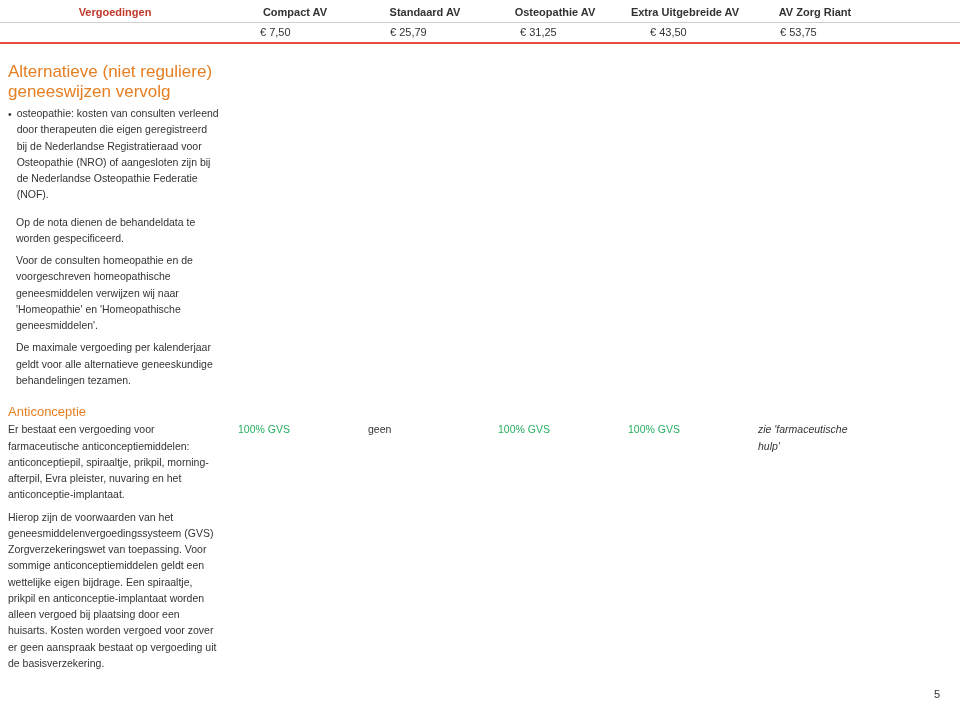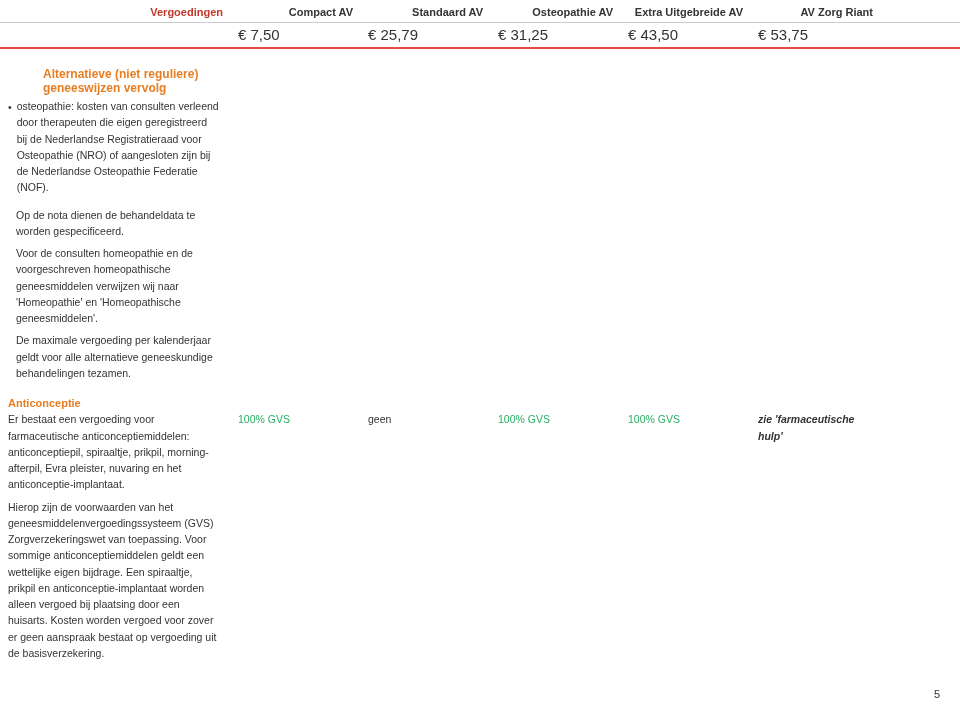--- a/index.html
+++ b/index.html
@@ -15,58 +15,58 @@
     .header-row {
       display: grid;
       grid-template-columns: 230px 130px 130px 130px 130px 130px;
       border-bottom: 1px solid #ccc;
       padding: 6px 0 4px 0;
     }
     .header-cell {
       font-size: 11px;
       font-weight: bold;
       color: #333;
-      padding: 0 7px;
-      text-align: right;
+      padding: 0 0;
+      text-align: center;
     }
     .header-cell:first-child {
       color: #c0392b;
       font-weight: bold;
       font-size: 11px;
     }
     
     .price-row {
       display: grid;
       grid-template-columns: 230px 130px 130px 130px 130px 130px;
       border-bottom: 2px solid #e74c3c;
       padding: 3px 0 4px 0;
       margin-bottom: 0;
     }
     .price-cell {
-      font-size: 15px;
-      color: #333;
-      padding: 0 8px;
-      text-align: left;
+      font-size: 11px;
+      color: #333;
+      padding: 0 8px;
+      text-align: left;
+      margin-left: 22px;
     }
     .price-cell:first-child {
       
     }
 
     
     .content-area {
       padding: 8px 0 0 0;
     }
 
     
     .section-heading {
       color: #e67e22;
-      font-weight: bold;
-      font-size: 12px;
+      font-weight: normal;
+      font-size: 17px;
       margin-bottom: 3px;
-      margin-left: 35px;
     }
 
     
     .body-text {
       font-size: 10.5px;
       line-height: 1.55;
       color: #333;
     }
     .body-text .bullet {
       display: flex;
@@ -110,21 +110,20 @@
       text-align: left;
       line-height: 1.55;
     }
     .data-cell-link {
       font-size: 10.5px;
       color: #333;
       padding: 0 8px;
       text-align: left;
       line-height: 1.55;
       font-style: italic;
-      font-weight: bold;
     }
 
     
     .page-number {
       position: absolute;
       bottom: 10px;
       right: 20px;
       font-size: 11px;
       color: #333;
     }
@@ -137,22 +136,22 @@
     .full-section {
       display: grid;
       grid-template-columns: 230px 130px 130px 130px 130px 130px;
     }
     .full-section-left {
       padding: 0 10px 0 8px;
     }
 
     .orange-label {
       color: #e67e22;
-      font-weight: bold;
-      font-size: 11px;
+      font-weight: normal;
+      font-size: 13px;
       display: block;
       margin-bottom: 2px;
     }
 
     .row-data {
       display: grid;
       grid-template-columns: 230px 130px 130px 130px 130px 130px;
       align-items: start;
     }
   </style>

